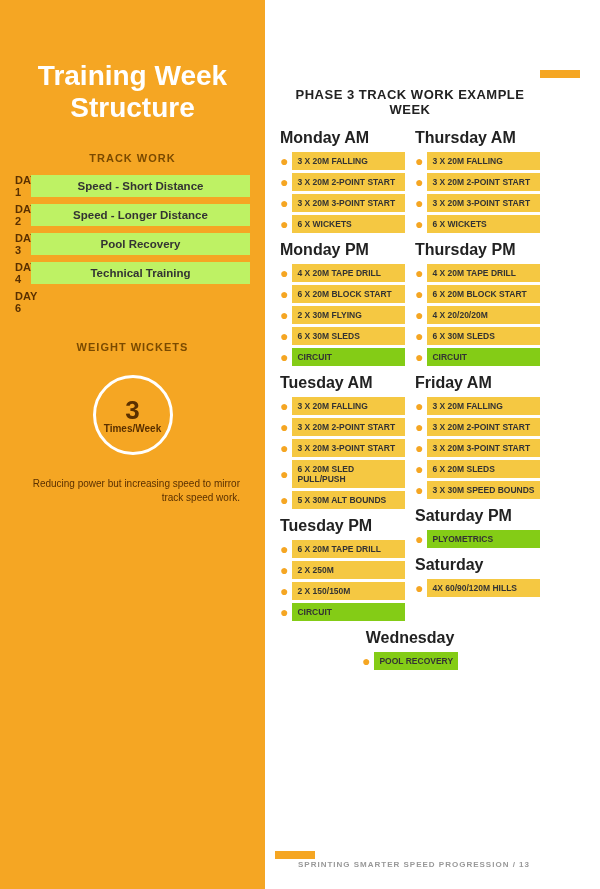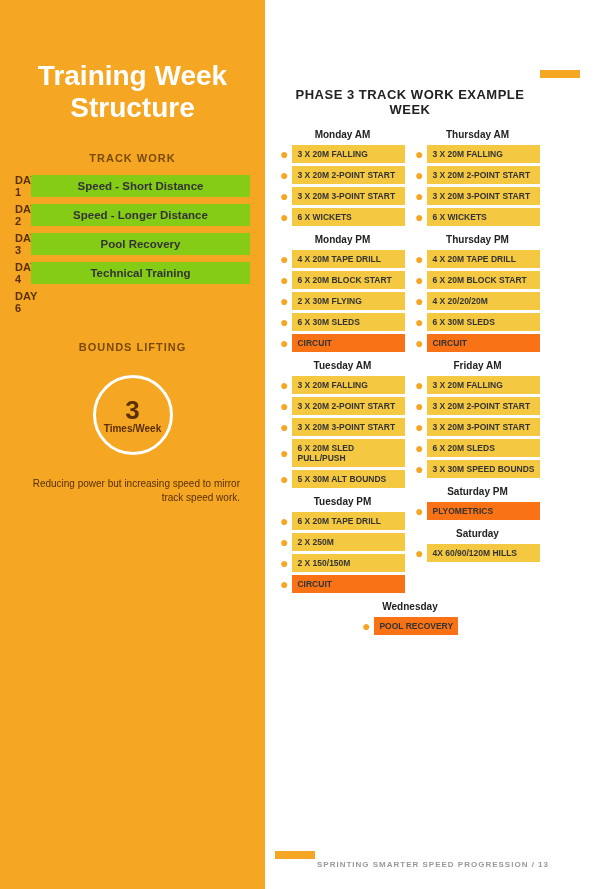--- a/index.html
+++ b/index.html
@@ -56,21 +56,21 @@
 
     .day-label {
       font-size: 11px;
       font-weight: 700;
       color: #5A3000;
       width: 16px;
       flex-shrink: 0;
     }
 
     .day-item {
-      background: #84cc16;
+      background: #bef264;
       color: #333;
       font-size: 11.5px;
       font-weight: 600;
       padding: 5px 0;
       flex: 1;
       text-align: center;
     }
 
     .weight-section {
       margin-top: 22px;
@@ -161,24 +161,24 @@
       display: grid;
       grid-template-columns: 1fr 1fr;
       gap: 0 10px;
     }
 
     .day-section {
       margin-bottom: 8px;
     }
 
     .day-header {
-      font-size: 10px;
+      font-size: 16px;
       font-weight: 700;
       color: #222;
-      text-align: center;
+      text-align: left;
       margin-bottom: 5px;
     }
 
     .workout-item {
       display: flex;
       align-items: center;
       margin-bottom: 3px;
     }
 
     .bullet {
@@ -191,33 +191,33 @@
     .workout-tag {
       background: #F5C842;
       font-size: 8.5px;
       font-weight: 700;
       color: #333;
       padding: 4px 5px;
       flex: 1;
     }
 
     .workout-tag.dark {
-      background: #f97316;
+      background: #84cc16;
     }
 
     
     .full-width {
       grid-column: 1 / -1;
     }
 
     
     .page-footer {
       position: absolute;
       bottom: 20px;
-      right: 6px;
+      right: 25px;
       font-size: 8px;
       font-weight: 700;
       color: #999;
       letter-spacing: 1px;
     }
   </style>
 </head>
 <body>
 
 <div class="sidebar">
@@ -241,21 +241,21 @@
       <div class="day-row">
         <span class="day-label">DAY 4</span>
         <span class="day-item">Technical Training</span>
       </div>
       <div class="day-row">
         <span class="day-label">DAY 6</span>
       </div>
     </div>
 
   <div class="weight-section">
-    <div class="sidebar-section-label">BOUNDS LIFTING</div>
+    <div class="sidebar-section-label">WEIGHT WICKETS</div>
     <div class="circle-badge">
       <span class="circle-number">3</span>
       <span class="circle-sub">Times/Week</span>
     </div>
     <div class="sidebar-footer-text">Reducing power but increasing speed to mirror track speed work.</div>
   </div>
 </div>
 
 <div class="accent-bar-top"></div>
 <div class="accent-bar-bottom"></div>

